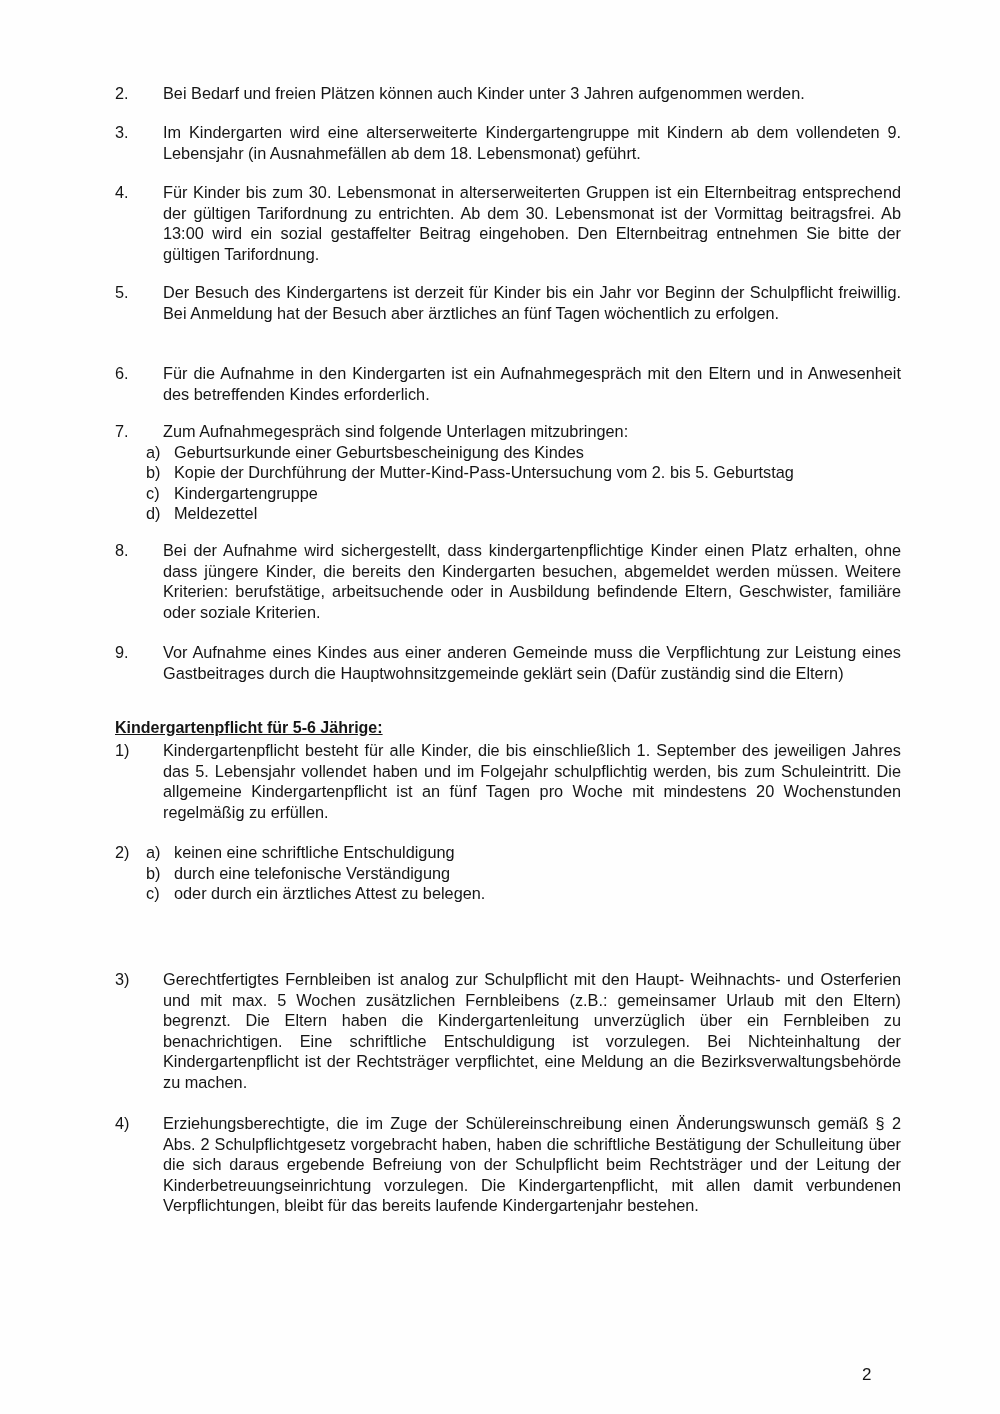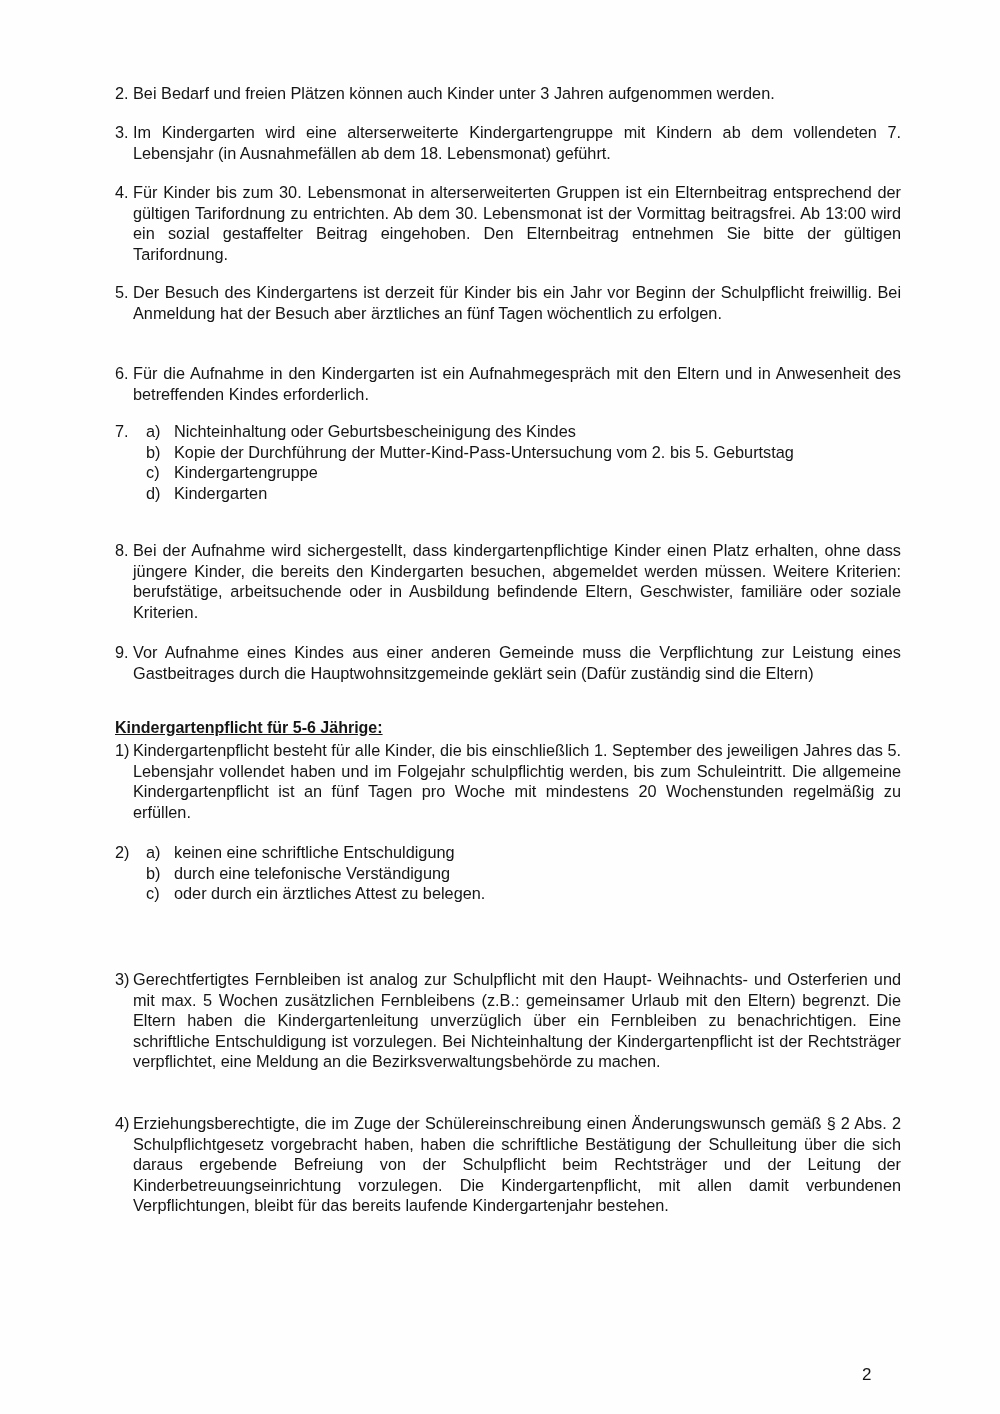--- a/index.html
+++ b/index.html
@@ -3,75 +3,76 @@
 <meta charset="utf-8">
 <style>
   html, body { margin: 0; padding: 0; }
   body {
     width: 1000px; height: 1414px; background: #ffffff; position: relative; overflow: hidden;
     font-family: "Liberation Sans", sans-serif; color: #151515; font-size: 16.3px;
   }
   .page { position: absolute; left: 0; top: 0; width: 1000px; height: 1414px; background: #fefefe; }
   .block { position: absolute; left: 115px; width: 786px; line-height: 20.5px; }
   .num { position: absolute; left: 0; top: 0; width: 30px; }
-  .body { margin-left: 18px; text-align: justify; }
+  .body { margin-left: 48px; text-align: justify; }
   .sub { position: relative; margin-left: 31px; }
   .sub .letter { position: absolute; left: 0; top: 0; }
   .sub .stext { margin-left: 28px; }
   .heading { position: absolute; left: 115px; top: 719px; font-weight: bold; text-decoration: underline; font-size: 16px; }
   .pagenum { position: absolute; left: 862px; top: 1365px; font-size: 17px; }
   .para2 { margin-top: 0; }
 </style>
 </head>
 <body>
 
 <div class="page">
 
   <div class="block" style="top:83px;">
     <span class="num">2.</span>
     <div class="body" style="text-align:left;">Bei Bedarf und freien Plätzen können auch Kinder unter 3 Jahren aufgenommen werden.</div>
   </div>
 
   <div class="block" style="top:122px;">
     <span class="num">3.</span>
-    <div class="body">Im Kindergarten wird eine alterserweiterte Kindergartengruppe mit Kindern ab dem vollendeten 7. Lebensjahr (in Ausnahmefällen ab dem 18. Lebensmonat) geführt.</div>
+    <div class="body">Im Kindergarten wird eine alterserweiterte Kindergartengruppe mit Kindern ab dem vollendeten 9. Lebensjahr (in Ausnahmefällen ab dem 18. Lebensmonat) geführt.</div>
   </div>
 
   <div class="block" style="top:182px;">
     <span class="num">4.</span>
     <div class="body">Für Kinder bis zum 30. Lebensmonat in alterserweiterten Gruppen ist ein Elternbeitrag entsprechend der gültigen Tarifordnung zu entrichten. Ab dem 30. Lebensmonat ist der Vormittag beitragsfrei. Ab 13:00 wird ein sozial gestaffelter Beitrag eingehoben. Den Elternbeitrag entnehmen Sie bitte der gültigen Tarifordnung.</div>
   </div>
 
   <div class="block" style="top:282px;">
     <span class="num">5.</span>
     <div class="body">Der Besuch des Kindergartens ist derzeit für Kinder bis ein Jahr vor Beginn der Schulpflicht freiwillig. Bei Anmeldung hat der Besuch aber ärztliches an fünf Tagen wöchentlich zu erfolgen.</div>
   </div>
 
   <div class="block" style="top:363px;">
     <span class="num">6.</span>
     <div class="body">Für die Aufnahme in den Kindergarten ist ein Aufnahmegespräch mit den Eltern und in Anwesenheit des betreffenden Kindes erforderlich.</div>
   </div>
 
   <div class="block" style="top:421px;">
     <span class="num">7.</span>
+    <div class="body" style="text-align:left;">Zum Aufnahmegespräch sind folgende Unterlagen mitzubringen:</div>
     <div class="sub">
       <span class="letter">a)</span>
-      <div class="stext">Nichteinhaltung oder Geburtsbescheinigung des Kindes</div>
+      <div class="stext">Geburtsurkunde einer Geburtsbescheinigung des Kindes</div>
     </div>
     <div class="sub">
       <span class="letter">b)</span>
       <div class="stext">Kopie der Durchführung der Mutter-Kind-Pass-Untersuchung vom 2. bis 5. Geburtstag</div>
     </div>
     <div class="sub">
       <span class="letter">c)</span>
       <div class="stext">Kindergartengruppe</div>
     </div>
     <div class="sub">
       <span class="letter">d)</span>
-      <div class="stext">Kindergarten</div>
+      <div class="stext">Meldezettel</div>
     </div>
   </div>
 
   <div class="block" style="top:540px;">
     <span class="num">8.</span>
     <div class="body">Bei der Aufnahme wird sichergestellt, dass kindergartenpflichtige Kinder einen Platz erhalten, ohne dass jüngere Kinder, die bereits den Kindergarten besuchen, abgemeldet werden müssen. Weitere Kriterien: berufstätige, arbeitsuchende oder in Ausbildung befindende Eltern, Geschwister, familiäre oder soziale Kriterien.</div>
   </div>
 
   <div class="block" style="top:642px;">
     <span class="num">9.</span>

